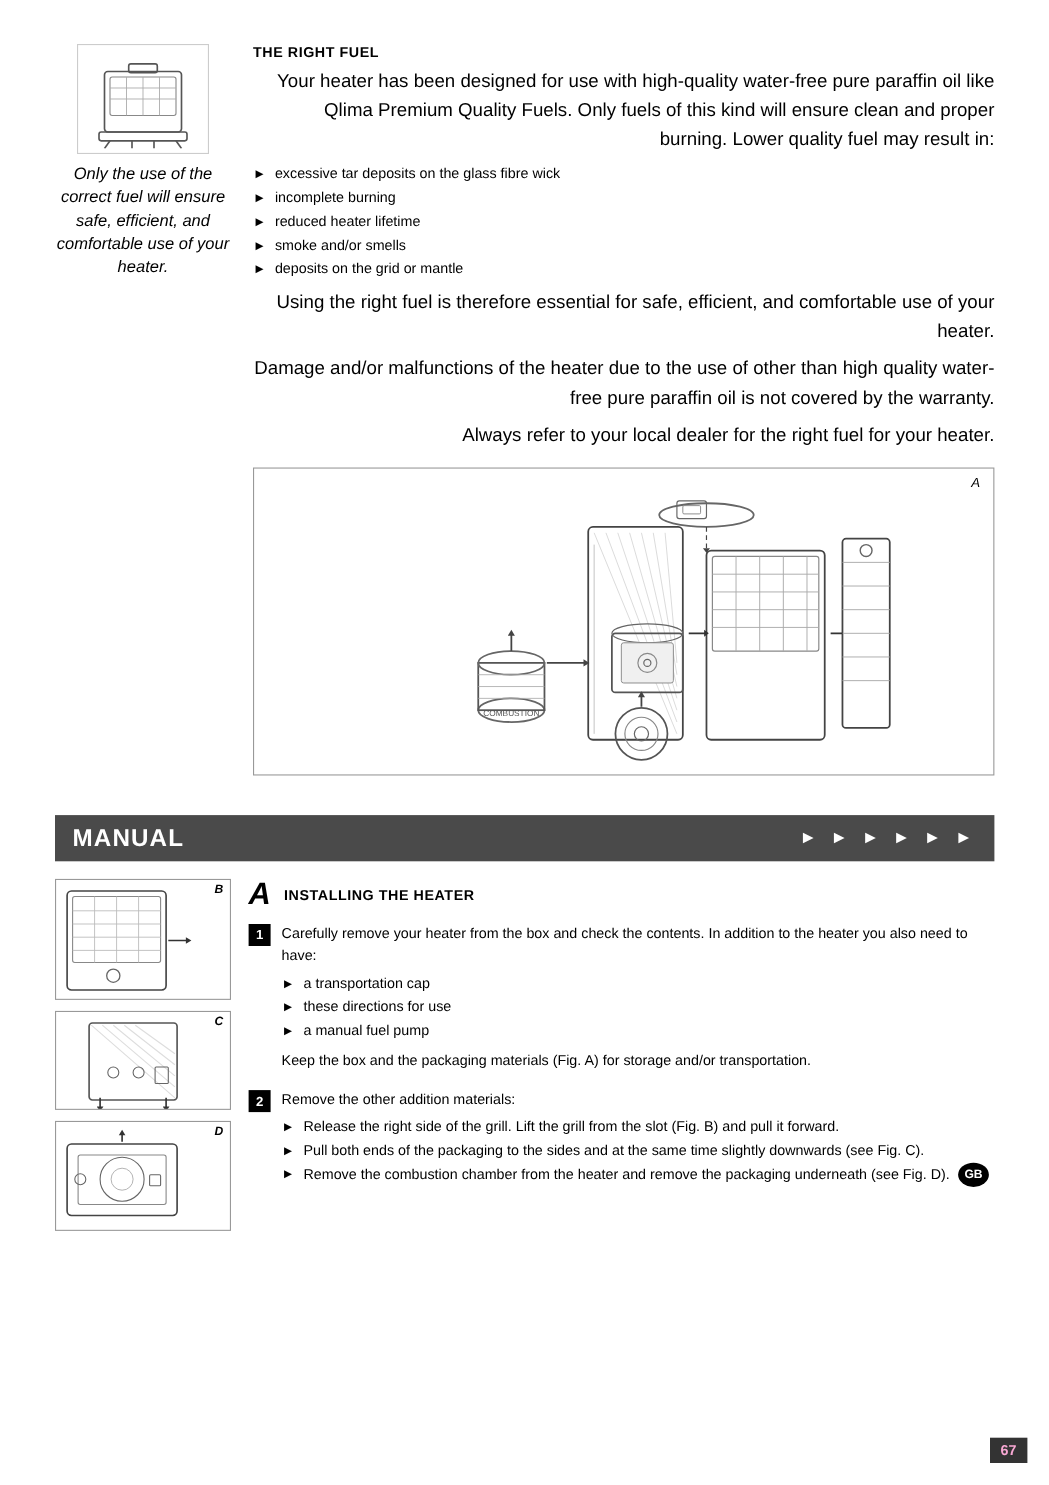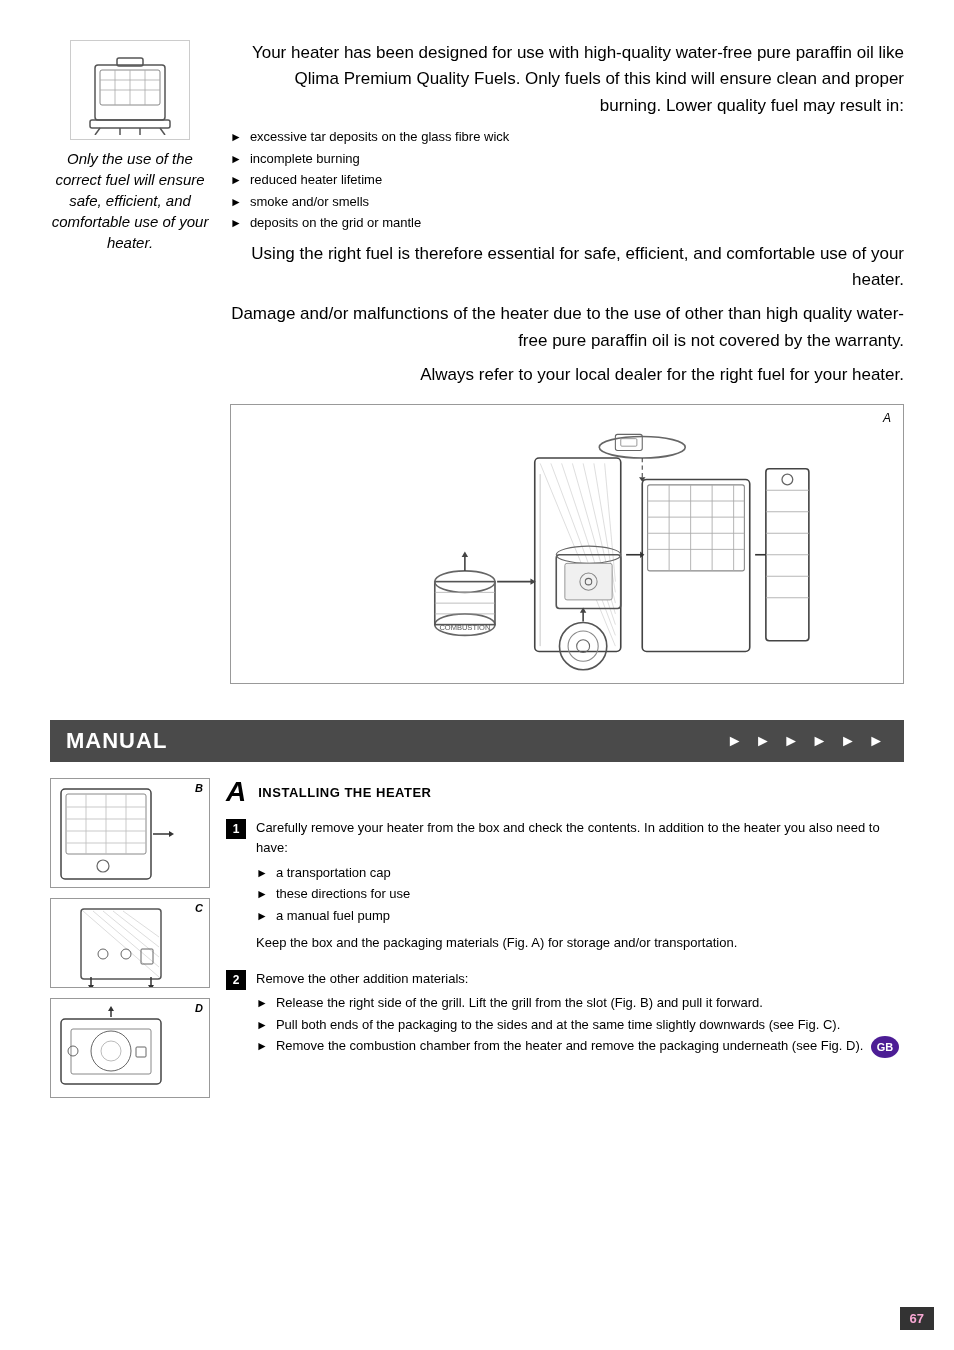--- a/index.html
+++ b/index.html
@@ -221,21 +221,21 @@
       font-size: 13px;
       line-height: 1.55;
       margin-bottom: 4px;
     }
 
     
     .gb-badge {
       display: inline-flex;
       align-items: center;
       justify-content: center;
-      background: #4c1d95;
+      background: #000000;
       color: #fff;
       font-size: 11px;
       font-weight: bold;
       border-radius: 50%;
       width: 28px;
       height: 22px;
       vertical-align: middle;
       margin-left: 4px;
     }
 
@@ -285,20 +285,21 @@
           <line x1="25" y1="83" x2="20" y2="90" stroke="#555" stroke-width="1.5"></line>
           <line x1="85" y1="83" x2="90" y2="90" stroke="#555" stroke-width="1.5"></line>
           <line x1="45" y1="83" x2="45" y2="90" stroke="#555" stroke-width="1.5"></line>
           <line x1="65" y1="83" x2="65" y2="90" stroke="#555" stroke-width="1.5"></line>
         </svg>
       </div>
       <p class="caption-text">Only the use of the correct fuel will ensure safe, efficient, and comfortable use of your heater.</p>
     </div>
 
     <div class="right-col">
+      <p class="section-title">THE RIGHT FUEL</p>
       <p class="body-text">Your heater has been designed for use with high-quality water-free pure paraffin oil like Qlima Premium Quality Fuels. Only fuels of this kind will ensure clean and proper burning. Lower quality fuel may result in:</p>
 
       <ul class="bullet-list">
         <li>
           <span class="bullet-arrow">►</span>
           <span>excessive tar deposits on the glass fibre wick</span>
         </li>
         <li>
           <span class="bullet-arrow">►</span>
           <span>incomplete burning</span>

